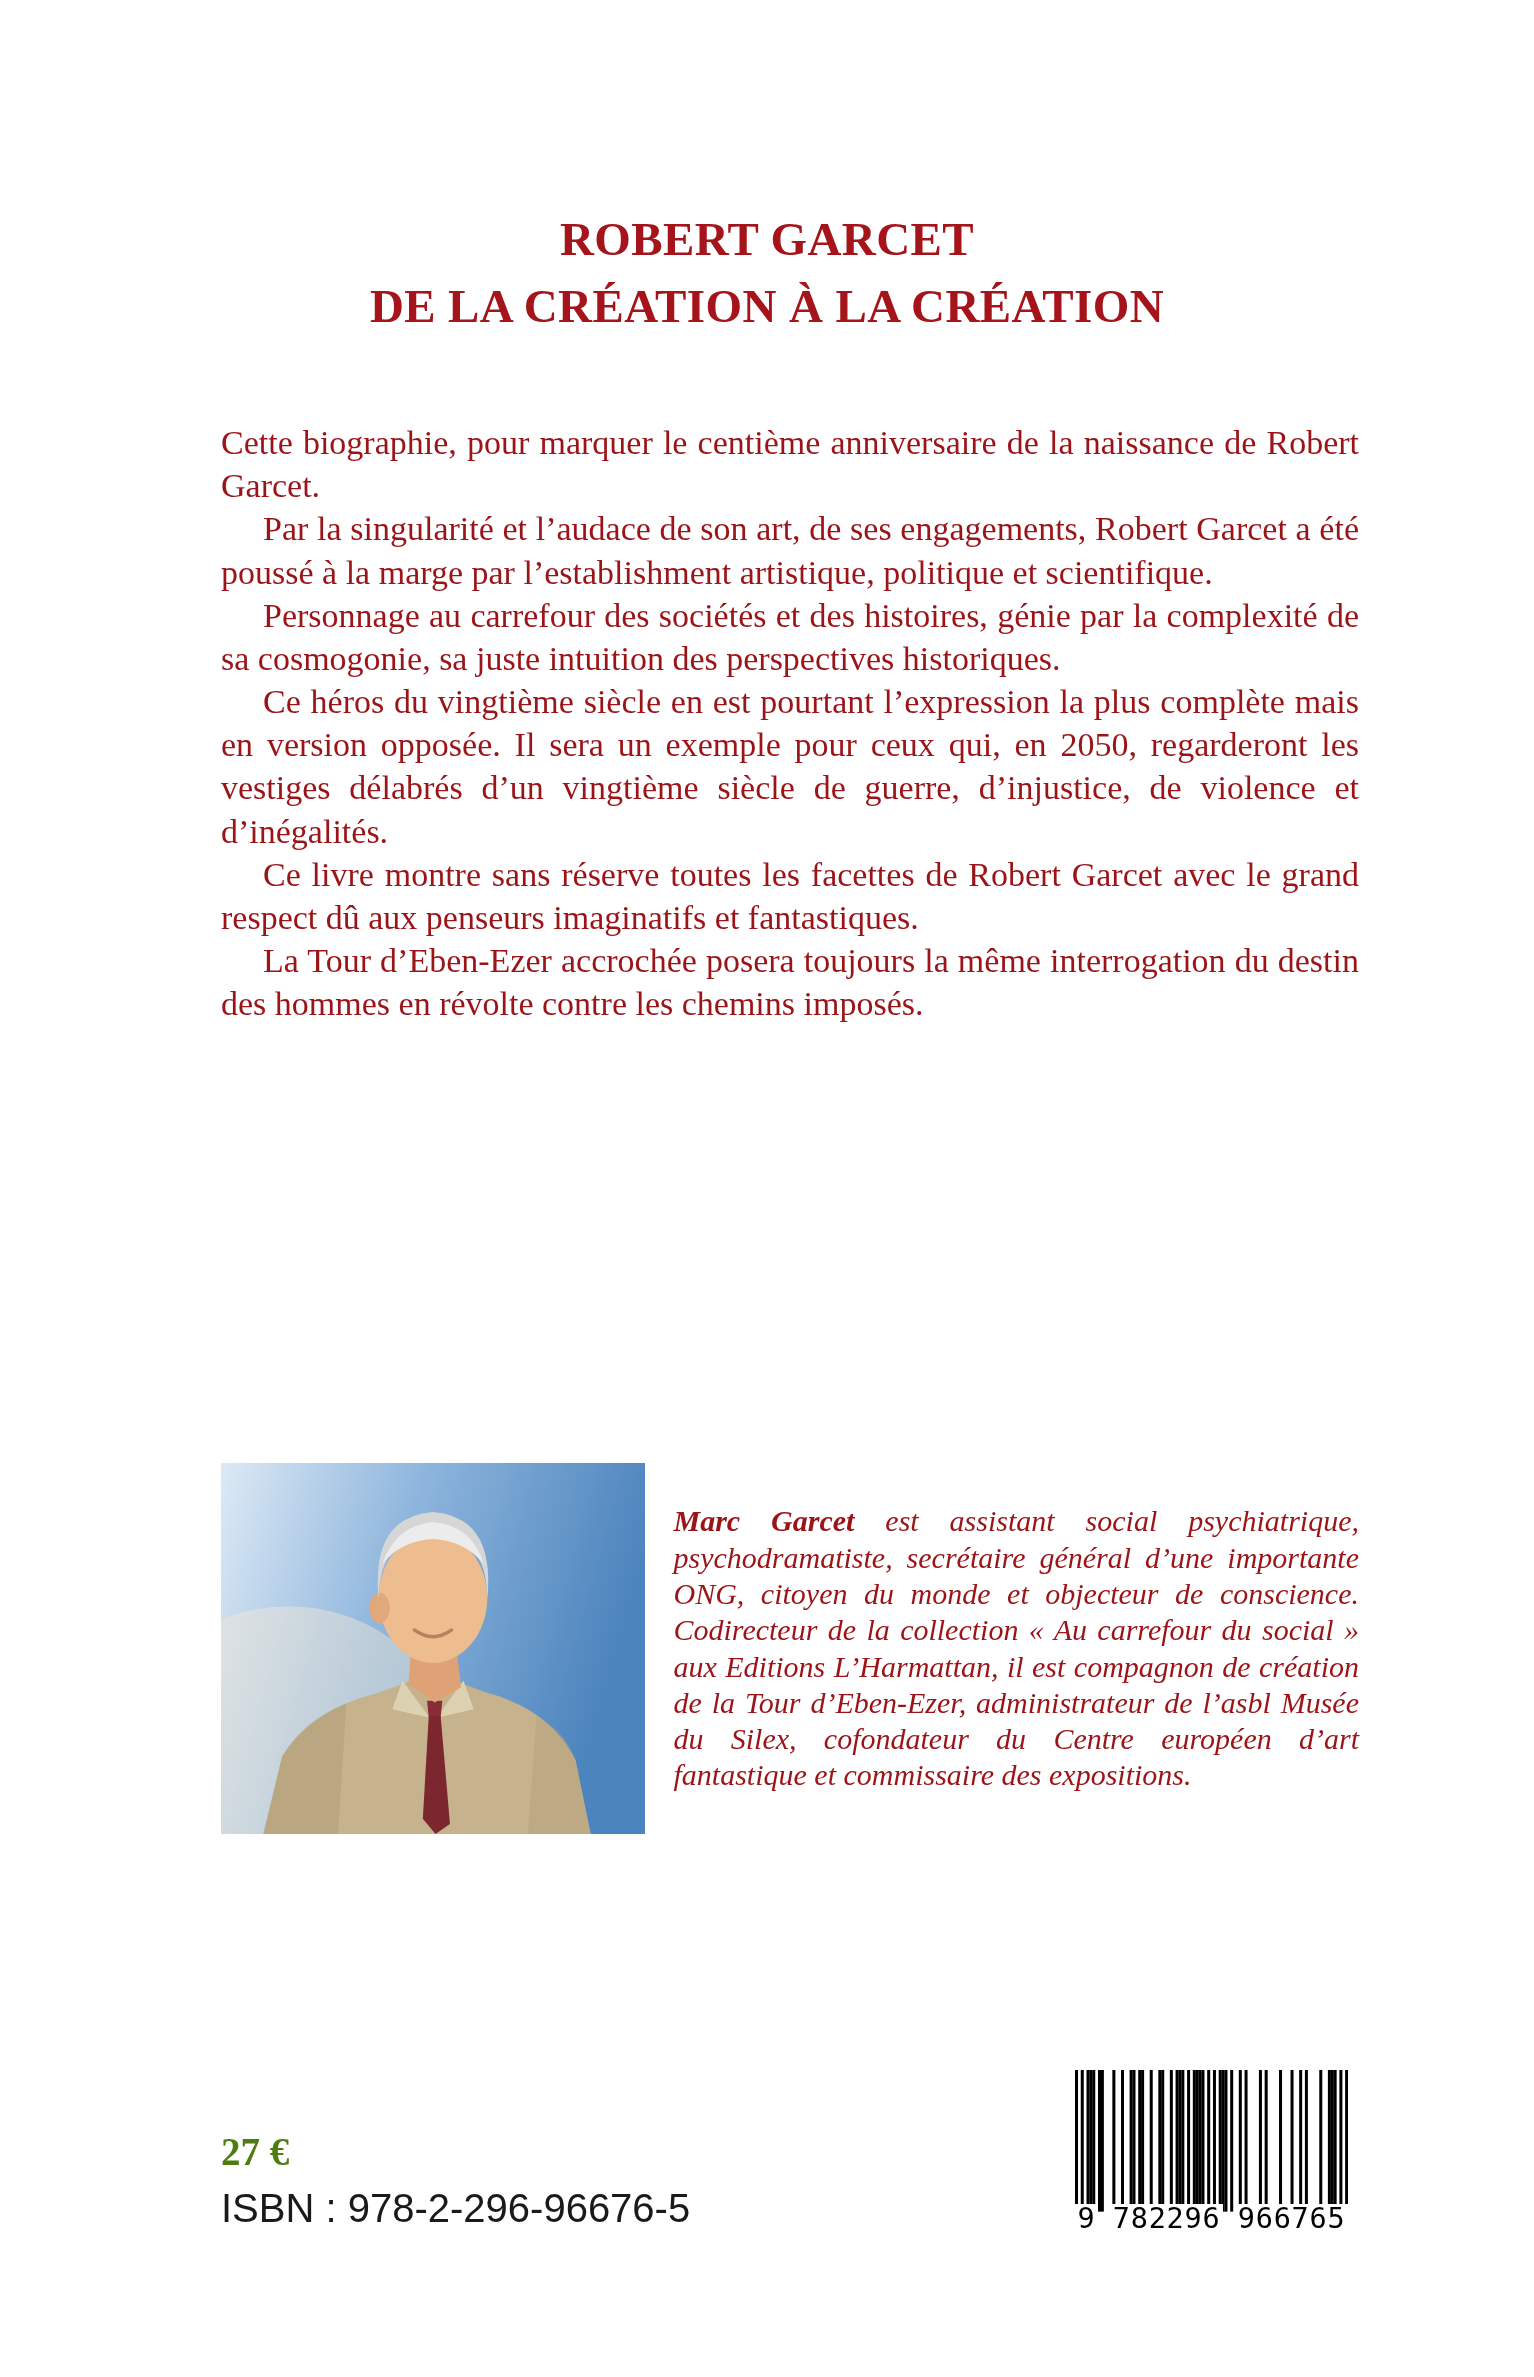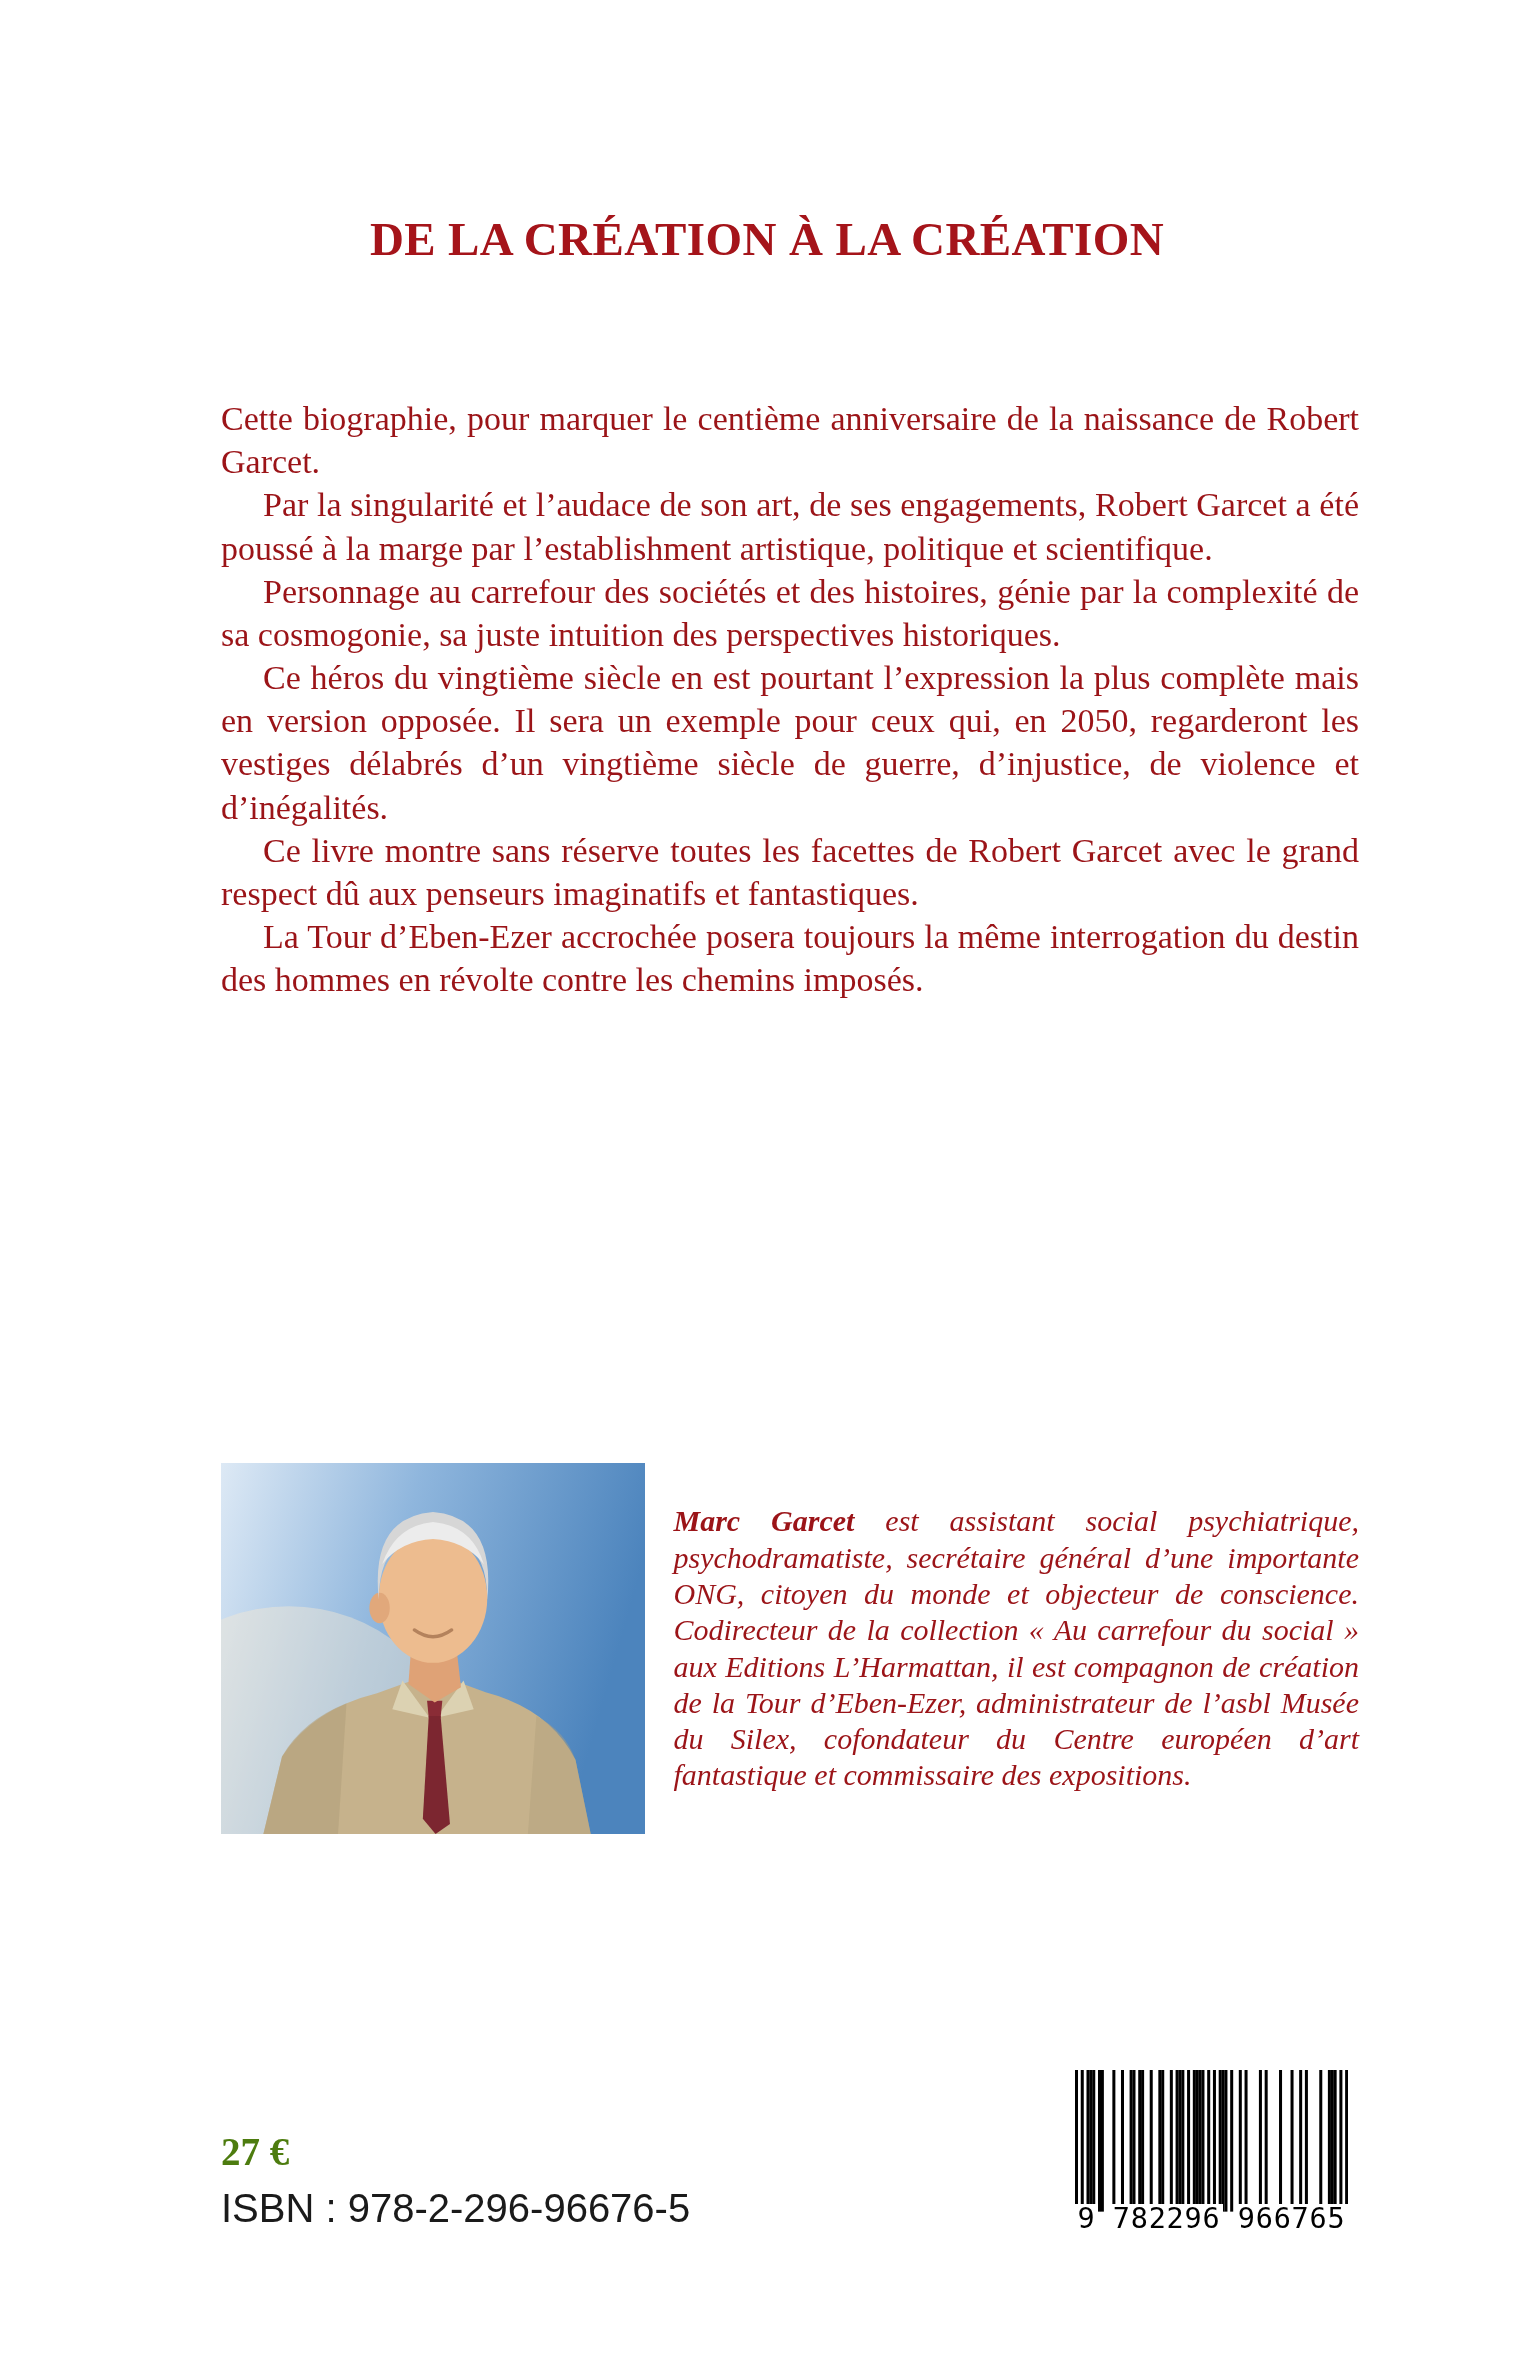--- a/index.html
+++ b/index.html
@@ -13,21 +13,21 @@
 
   .title-block {
     position: absolute; top: 206px; left: 0; width: 100%;
     text-align: center;
     color: var(--title_red, #a5141a);
     font-weight: bold;
     font-size: 47px; line-height: 1.42; letter-spacing: 0.4px;
   }
 
   .synopsis {
-    position: absolute; top: 397px; left: 221px; width: 1138px;
+    position: absolute; top: 421px; left: 221px; width: 1138px;
     color: var(--text_red, #9b1418);
     font-size: 34px; line-height: 1.27;
     text-align: justify;
   }
   .synopsis p { text-indent: 42px; }
   .synopsis p:first-child { text-indent: 0; }
 
   .author-block {
     position: absolute; top: 1463px; left: 221px; width: 1138px;
     display: flex; gap: 28.5px; align-items: center;
@@ -72,20 +72,21 @@
     color: #000000;
   }
   .barcode-number span { background: #ffffff; padding: 0 2.5px; }
 </style>
 </head>
 <body style="--title_red: #a5141a; --text_red: #9b1418;">
 
 <div class="page">
 
   <header class="title-block">
+    <div>ROBERT GARCET</div>
     <div>DE LA CRÉATION À LA CRÉATION</div>
   </header>
 
   <main class="synopsis">
     <p>Cette biographie, pour marquer le centième anniversaire de la naissance de Robert Garcet.</p>
     <p>Par la singularité et l’audace de son art, de ses engagements, Robert Garcet a été poussé à la marge par l’establishment artistique, politique et scientifique.</p>
     <p>Personnage au carrefour des sociétés et des histoires, génie par la complexité de sa cosmogonie, sa juste intuition des perspectives historiques.</p>
     <p>Ce héros du vingtième siècle en est pourtant l’expression la plus complète mais en version opposée. Il sera un exemple pour ceux qui, en 2050, regarderont les vestiges délabrés d’un vingtième siècle de guerre, d’injustice, de violence et d’inégalités.</p>
     <p>Ce livre montre sans réserve toutes les facettes de Robert Garcet avec le grand respect dû aux penseurs imaginatifs et fantastiques.</p>
     <p>La Tour d’Eben-Ezer accrochée posera toujours la même interrogation du destin des hommes en révolte contre les chemins imposés.</p>

